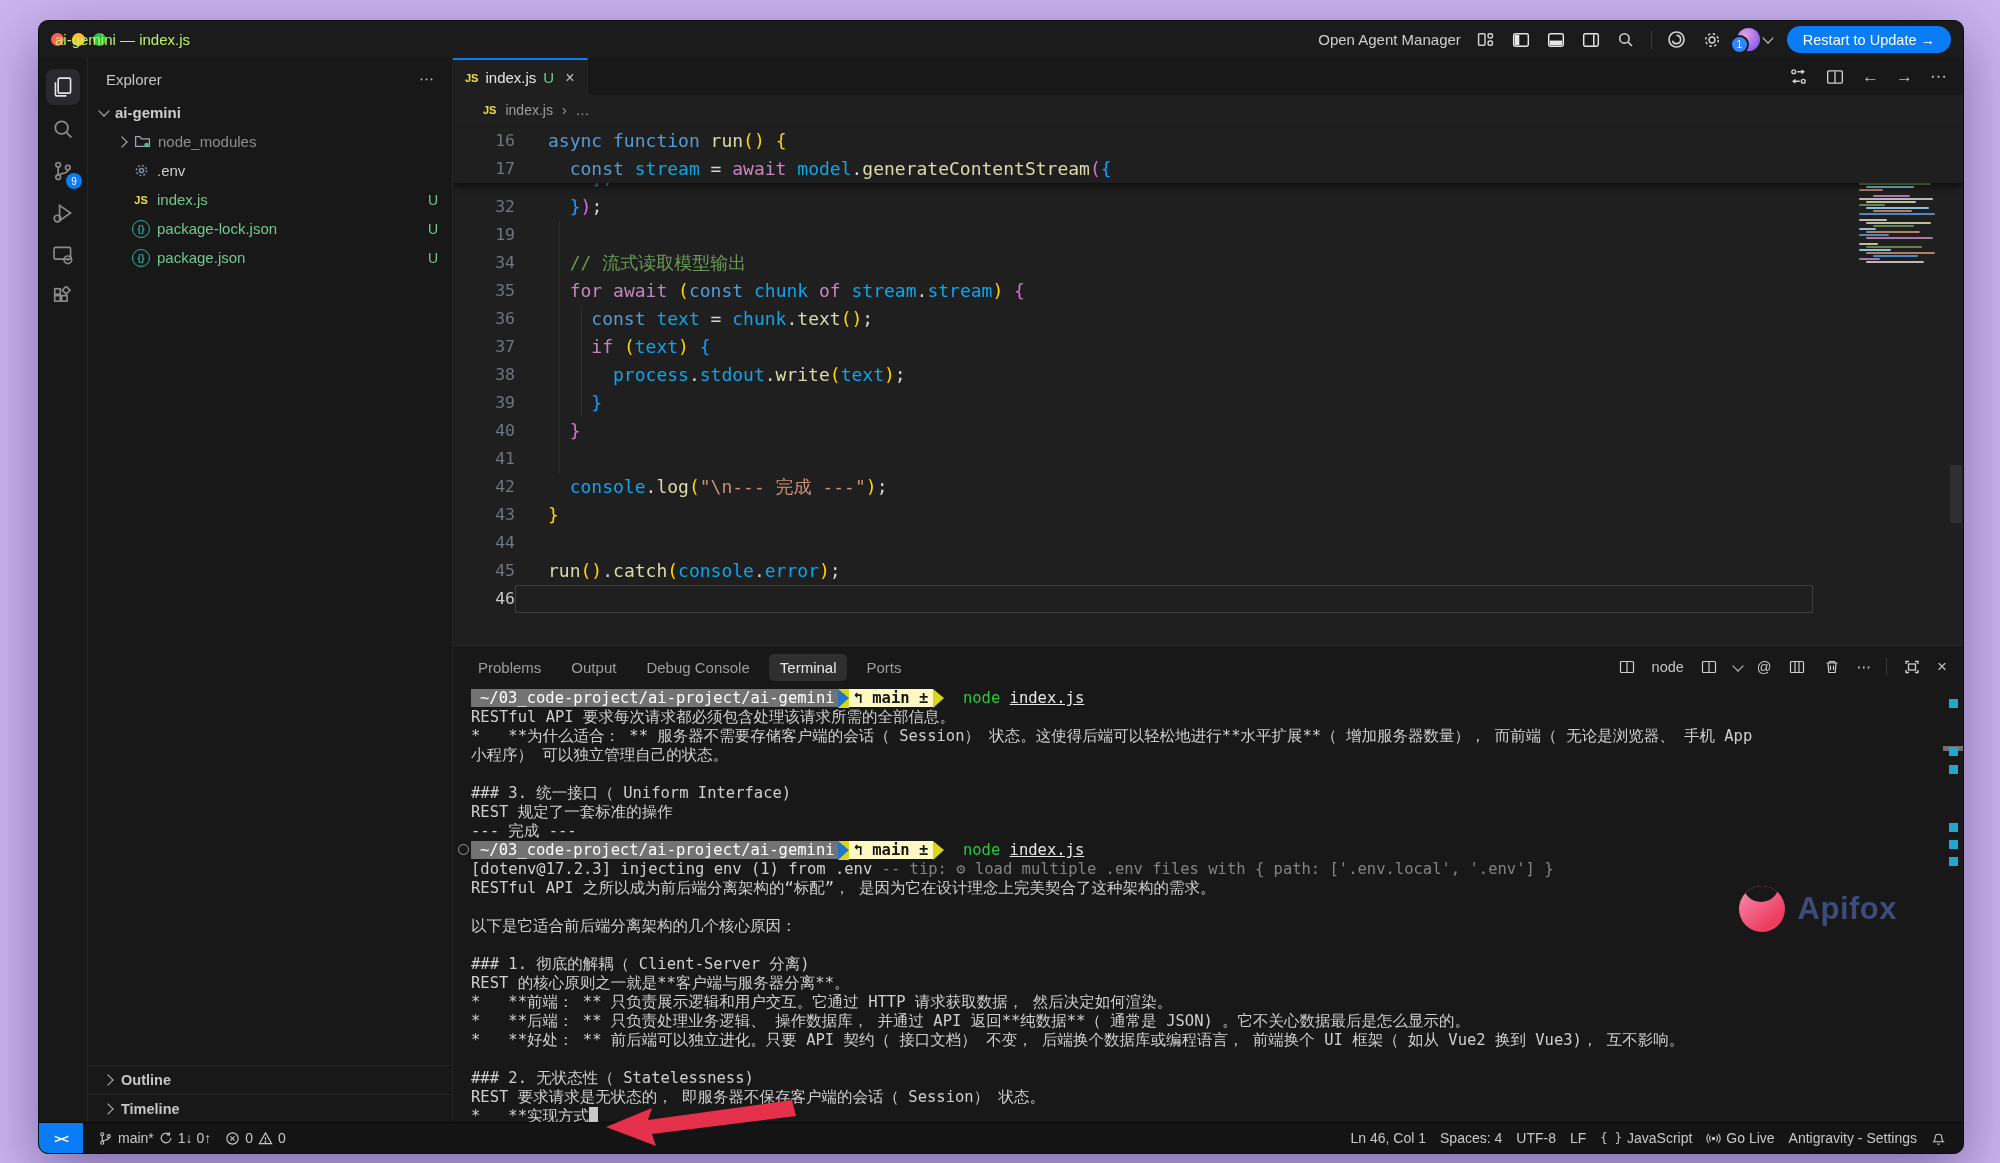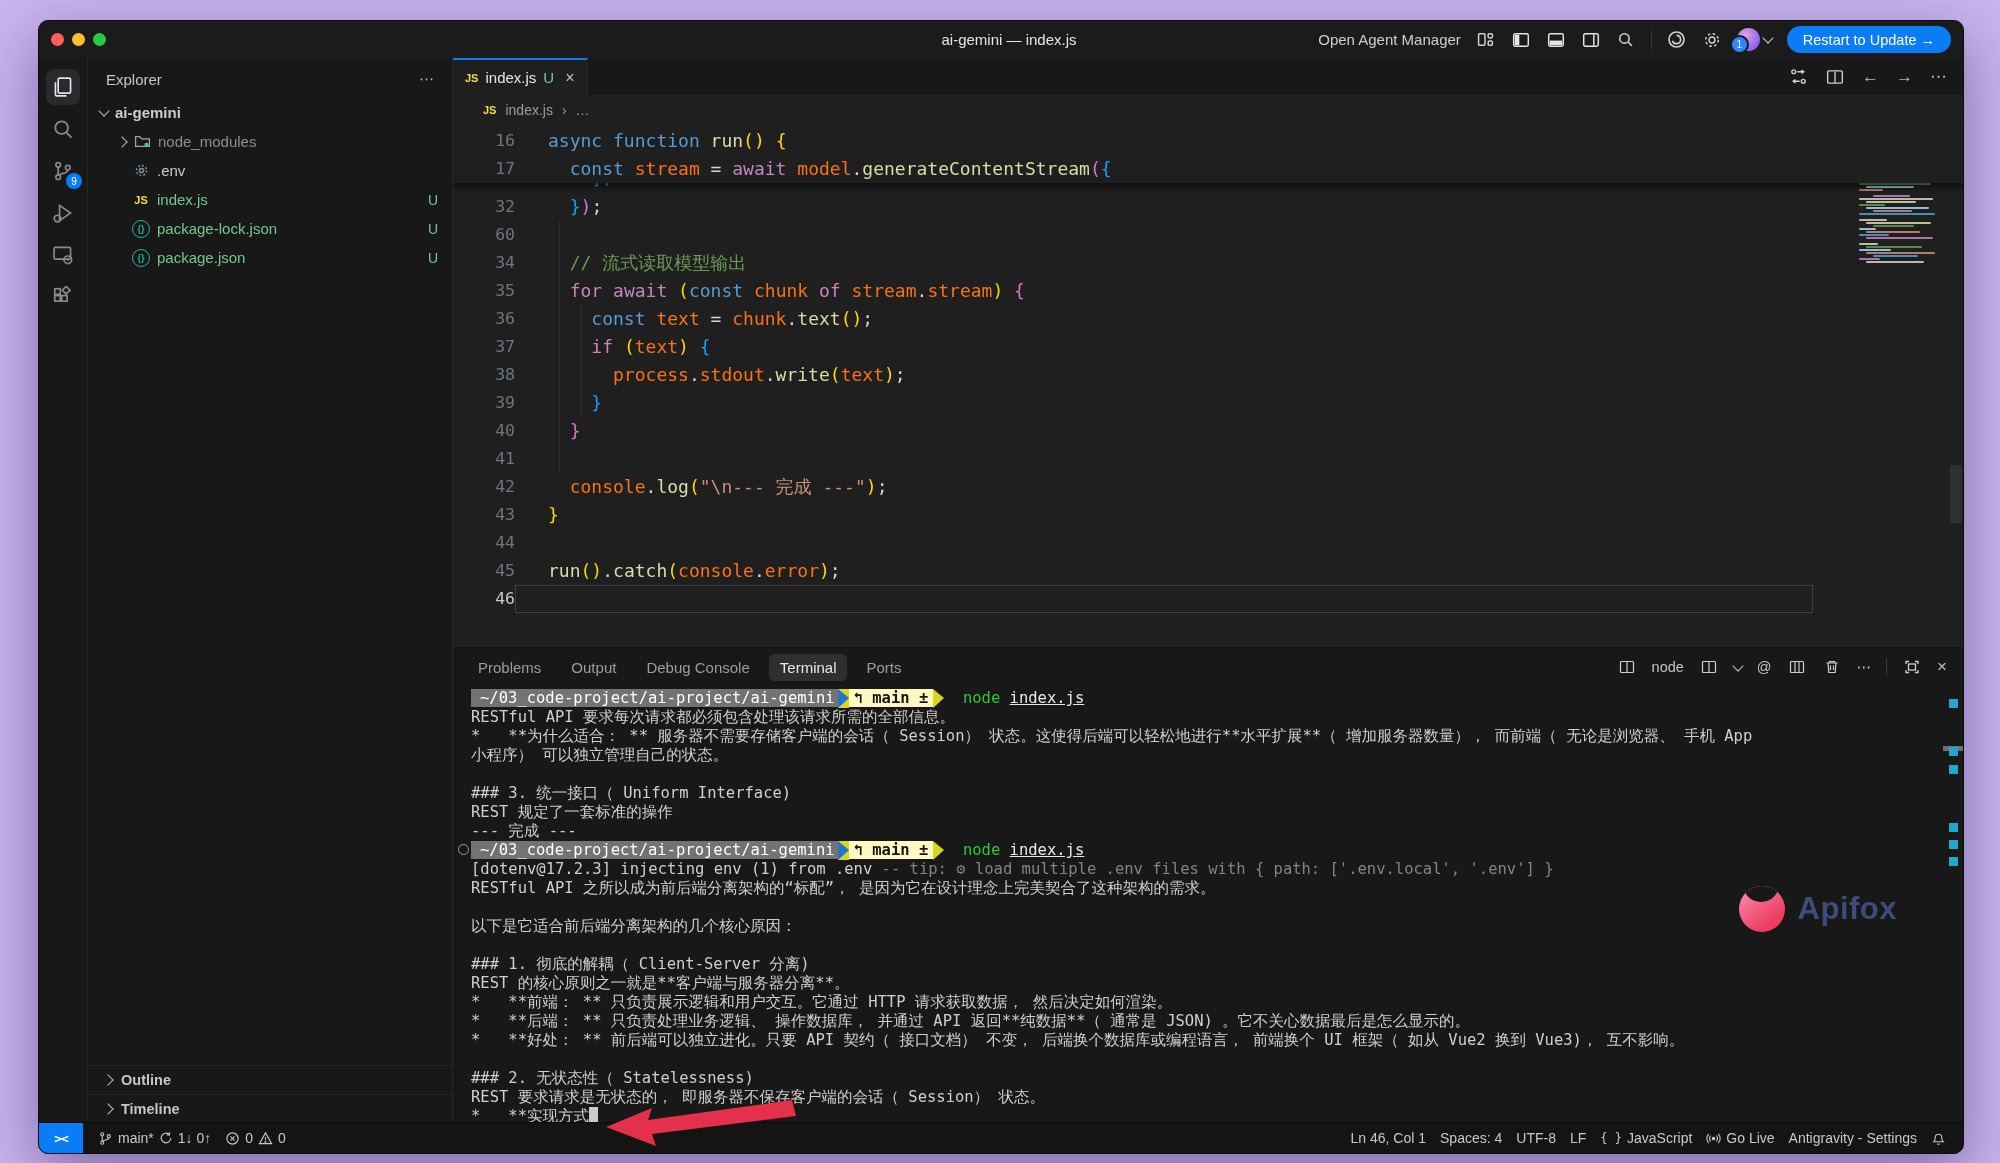--- a/index.html
+++ b/index.html
@@ -5,21 +5,21 @@
   html,body{margin:0;padding:0;}
   body{width:2000px;height:1163px;background:#c9b4ef;position:relative;overflow:hidden;
        font-family:"Liberation Sans",sans-serif;-webkit-font-smoothing:antialiased;}
   .window{position:absolute;left:38px;top:20px;width:1924px;height:1132px;background:#1f1f1f;
           border-radius:10px;overflow:hidden;box-shadow:0 20px 60px rgba(40,20,80,.45);border:1px solid #0d0d0d;}
   
   .titlebar{height:37px;background:#1b1b1b;border-bottom:1px solid #0a0a0a;display:flex;align-items:center;position:relative;}
   .traffic{display:flex;gap:8px;padding-left:12px;}
   .tl-dot{width:13px;height:13px;border-radius:50%;}
   .dot-close{background:#ff5f57}.dot-min{background:#febc2e}.dot-max{background:#28c840}
-  .title-center{position:absolute;left:16px;right:0;text-align:center;color:#e5e5e5;font-size:15px;pointer-events:none;}
+  .title-center{position:absolute;left:16px;right:0;color:#bef264;font-size:15px;pointer-events:none;}
   .title-right{margin-left:auto;display:flex;align-items:center;gap:15px;padding-right:12px;color:#cfcfcf;font-size:15px;}
   .tb-icon{width:20px;height:20px;display:flex;align-items:center;justify-content:center;color:#cfcfcf;}
   .tb-div{width:1px;height:18px;background:#3a3a3a;}
   .avatar-wrap{position:relative;display:flex;align-items:center;gap:4px;}
   .avatar{width:23px;height:23px;border-radius:50%;background:radial-gradient(circle at 35% 30%,#e7a2e0,#9a6cf0 60%,#6b4bd6);}
   .avatar-badge{position:absolute;left:-7px;bottom:-3px;width:15px;height:15px;border-radius:50%;background:#2f86ff;
                 color:#fff;font-size:10px;display:flex;align-items:center;justify-content:center;border:2px solid #1b1b1b;}
   .restart-btn{background:#0a7cf5;color:#fff;border:none;border-radius:14px;height:27px;padding:0 16px;
                font-size:14.5px;font-family:"Liberation Sans",sans-serif;display:flex;align-items:center;}
   
@@ -63,21 +63,21 @@
   .code-line{height:28px;line-height:28px;display:flex;white-space:pre;}
   .code-line .ln{width:62px;flex:none;text-align:right;color:#6e7681;font-size:16.5px;}
   .code-line .body{flex:1;padding-left:33px;min-width:0;}
   .code-line.current .ln{color:#c9c9c9;}
   .code-line.current .body{box-shadow:inset 0 0 0 1px #3d3d44;margin-right:150px;}
   .sticky{position:absolute;top:2px;left:0;right:0;z-index:3;background:#1f1f1f;box-shadow:0 4px 7px rgba(0,0,0,.55);}
   .scrolled{position:absolute;top:58px;left:0;right:0;}
   .sliver{height:10px;overflow:hidden;}
   .sliver .code-line{transform:translateY(-19px);}
   .iguide{position:absolute;width:1px;background:#2e2e2e;}
-  .sg-kw1{color:#569cd6}.sg-kw2{color:#c586c0}.sg-fn{color:#dcdcaa}.sg-var{color:#f97316}.sg-str{color:#ce9178}
+  .sg-kw1{color:#569cd6}.sg-kw2{color:#c586c0}.sg-fn{color:#dcdcaa}.sg-var{color:#0ea5e9}.sg-str{color:#ce9178}
   .sg-com{color:#6a9955}.sg-pun{color:#d4d4d4}.sg-br1{color:#ffd700}.sg-br2{color:#da70d6}.sg-br3{color:#179fff}
   .minimap{position:absolute;top:4px;right:16px;width:88px;z-index:2;}
   .mm-row{height:2px;margin-bottom:1px;border-radius:1px;}
   .ed-scroll{position:absolute;right:1px;top:340px;width:12px;height:58px;background:#3c3c3c;opacity:.55;border-radius:2px;}
   
   .panel{height:477px;border-top:1px solid #2b2b2b;background:#181818;display:flex;flex-direction:column;position:relative;}
   .panel-tabs{height:42px;display:flex;align-items:center;gap:8px;padding-left:14px;font-size:15px;color:#9d9d9d;flex:none;}
   .ptab{padding:5px 11px;border-radius:5px;}
   .ptab.active{background:#2f2f2f;color:#e8e8e8;}
   .panel-actions{margin-left:auto;display:flex;align-items:center;gap:15px;padding-right:16px;color:#c4c4c4;font-size:14.5px;}
@@ -334,21 +334,21 @@
         <div class="iguide" style="left:128px;top:180px;height:112px;"></div>
         <div class="sticky" id="sticky-lines">
             <div class="code-line"><span class="ln">16</span><span class="body"><span class="sg-kw1">async</span><span class="sg-pun"> </span><span class="sg-kw1">function</span><span class="sg-pun"> </span><span class="sg-fn">run</span><span class="sg-br1">()</span><span class="sg-pun"> </span><span class="sg-br1">{</span></span></div>
             <div class="code-line"><span class="ln">17</span><span class="body"><span class="sg-pun">  </span><span class="sg-kw1">const</span><span class="sg-pun"> </span><span class="sg-var">stream</span><span class="sg-pun"> = </span><span class="sg-kw2">await</span><span class="sg-pun"> </span><span class="sg-var">model</span><span class="sg-pun">.</span><span class="sg-fn">generateContentStream</span><span class="sg-br2">(</span><span class="sg-br3">{</span></span></div>
           </div>
         <div class="scrolled" id="code-lines">
             <div class="sliver">
               <div class="code-line"><span class="ln"></span><span class="body"><span class="sg-pun">    </span><span class="sg-br3">],</span></span></div>
             </div>
             <div class="code-line"><span class="ln">32</span><span class="body"><span class="sg-pun">  </span><span class="sg-br3">}</span><span class="sg-br2">)</span><span class="sg-pun">;</span></span></div>
-            <div class="code-line"><span class="ln">60</span><span class="body"></span></div>
+            <div class="code-line"><span class="ln">19</span><span class="body"></span></div>
             <div class="code-line"><span class="ln">34</span><span class="body"><span class="sg-com">  // 流式读取模型输出</span></span></div>
             <div class="code-line"><span class="ln">35</span><span class="body"><span class="sg-pun">  </span><span class="sg-kw2">for</span><span class="sg-pun"> </span><span class="sg-kw2">await</span><span class="sg-pun"> </span><span class="sg-br1">(</span><span class="sg-kw1">const</span><span class="sg-pun"> </span><span class="sg-var">chunk</span><span class="sg-pun"> </span><span class="sg-kw2">of</span><span class="sg-pun"> </span><span class="sg-var">stream</span><span class="sg-pun">.</span><span class="sg-var">stream</span><span class="sg-br1">)</span><span class="sg-pun"> </span><span class="sg-br2">{</span></span></div>
             <div class="code-line"><span class="ln">36</span><span class="body"><span class="sg-pun">    </span><span class="sg-kw1">const</span><span class="sg-pun"> </span><span class="sg-var">text</span><span class="sg-pun"> = </span><span class="sg-var">chunk</span><span class="sg-pun">.</span><span class="sg-fn">text</span><span class="sg-br1">()</span><span class="sg-pun">;</span></span></div>
             <div class="code-line"><span class="ln">37</span><span class="body"><span class="sg-pun">    </span><span class="sg-kw2">if</span><span class="sg-pun"> </span><span class="sg-br1">(</span><span class="sg-var">text</span><span class="sg-br1">)</span><span class="sg-pun"> </span><span class="sg-br3">{</span></span></div>
             <div class="code-line"><span class="ln">38</span><span class="body"><span class="sg-pun">      </span><span class="sg-var">process</span><span class="sg-pun">.</span><span class="sg-var">stdout</span><span class="sg-pun">.</span><span class="sg-fn">write</span><span class="sg-br1">(</span><span class="sg-var">text</span><span class="sg-br1">)</span><span class="sg-pun">;</span></span></div>
             <div class="code-line"><span class="ln">39</span><span class="body"><span class="sg-pun">    </span><span class="sg-br3">}</span></span></div>
             <div class="code-line"><span class="ln">40</span><span class="body"><span class="sg-pun">  </span><span class="sg-br2">}</span></span></div>
             <div class="code-line"><span class="ln">41</span><span class="body"></span></div>
             <div class="code-line"><span class="ln">42</span><span class="body"><span class="sg-pun">  </span><span class="sg-var">console</span><span class="sg-pun">.</span><span class="sg-fn">log</span><span class="sg-br1">(</span><span class="sg-str">"\n--- 完成 ---"</span><span class="sg-br1">)</span><span class="sg-pun">;</span></span></div>
             <div class="code-line"><span class="ln">43</span><span class="body"><span class="sg-br1">}</span></span></div>

